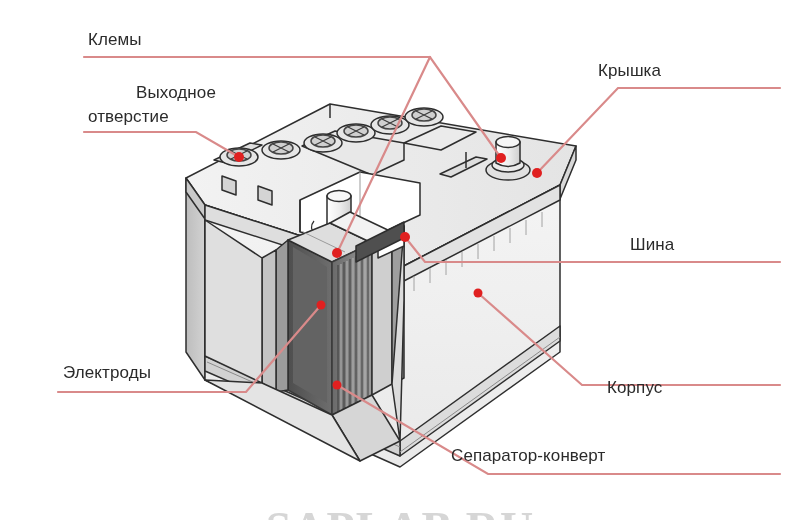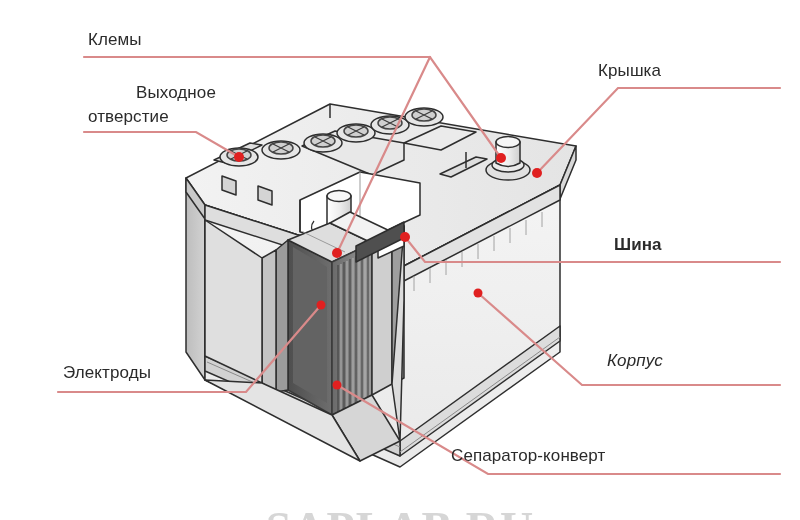--- a/index.html
+++ b/index.html
@@ -232,19 +232,19 @@
       <circle cx="478" cy="293" r="4.5"></circle>
       <circle cx="321" cy="305" r="4.5"></circle>
       <circle cx="337" cy="385" r="4.5"></circle>
     </g>
   </svg>
 
   <div class="lbl" style="left:88px;top:27px;">Клемы</div>
   <div class="lbl" style="left:88px;top:80px;margin-left:48px;">Выходное</div>
   <div class="lbl" style="left:88px;top:104px;text-align:right;">отверстие</div>
   <div class="lbl" style="left:598px;top:58px;text-align:center;">Крышка</div>
-  <div class="lbl" style="left:614px;top:232px;font-weight:bold;">Шина</div>
-  <div class="lbl" style="left:607px;top:348px;font-style:italic;">Корпус</div>
+  <div class="lbl" style="left:630px;top:232px;">Шина</div>
+  <div class="lbl" style="left:607px;top:375px;">Корпус</div>
   <div class="lbl" style="left:63px;top:360px;">Электроды</div>
   <div class="lbl" style="left:451px;top:443px;">Сепаратор-конверт</div>
 
   <div id="wm">SAPLAB.RU</div>
 </div>
 
 </body></html>

